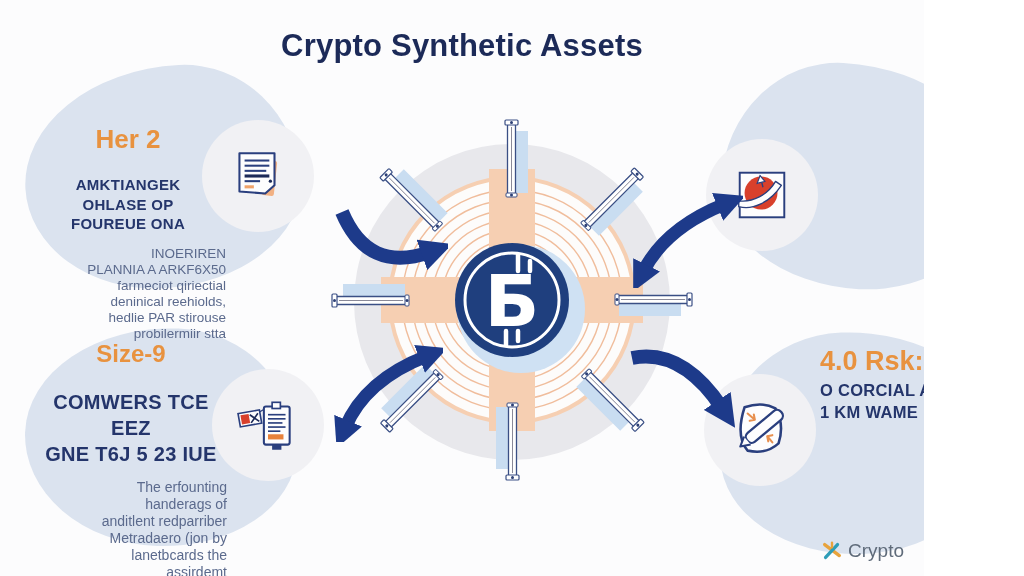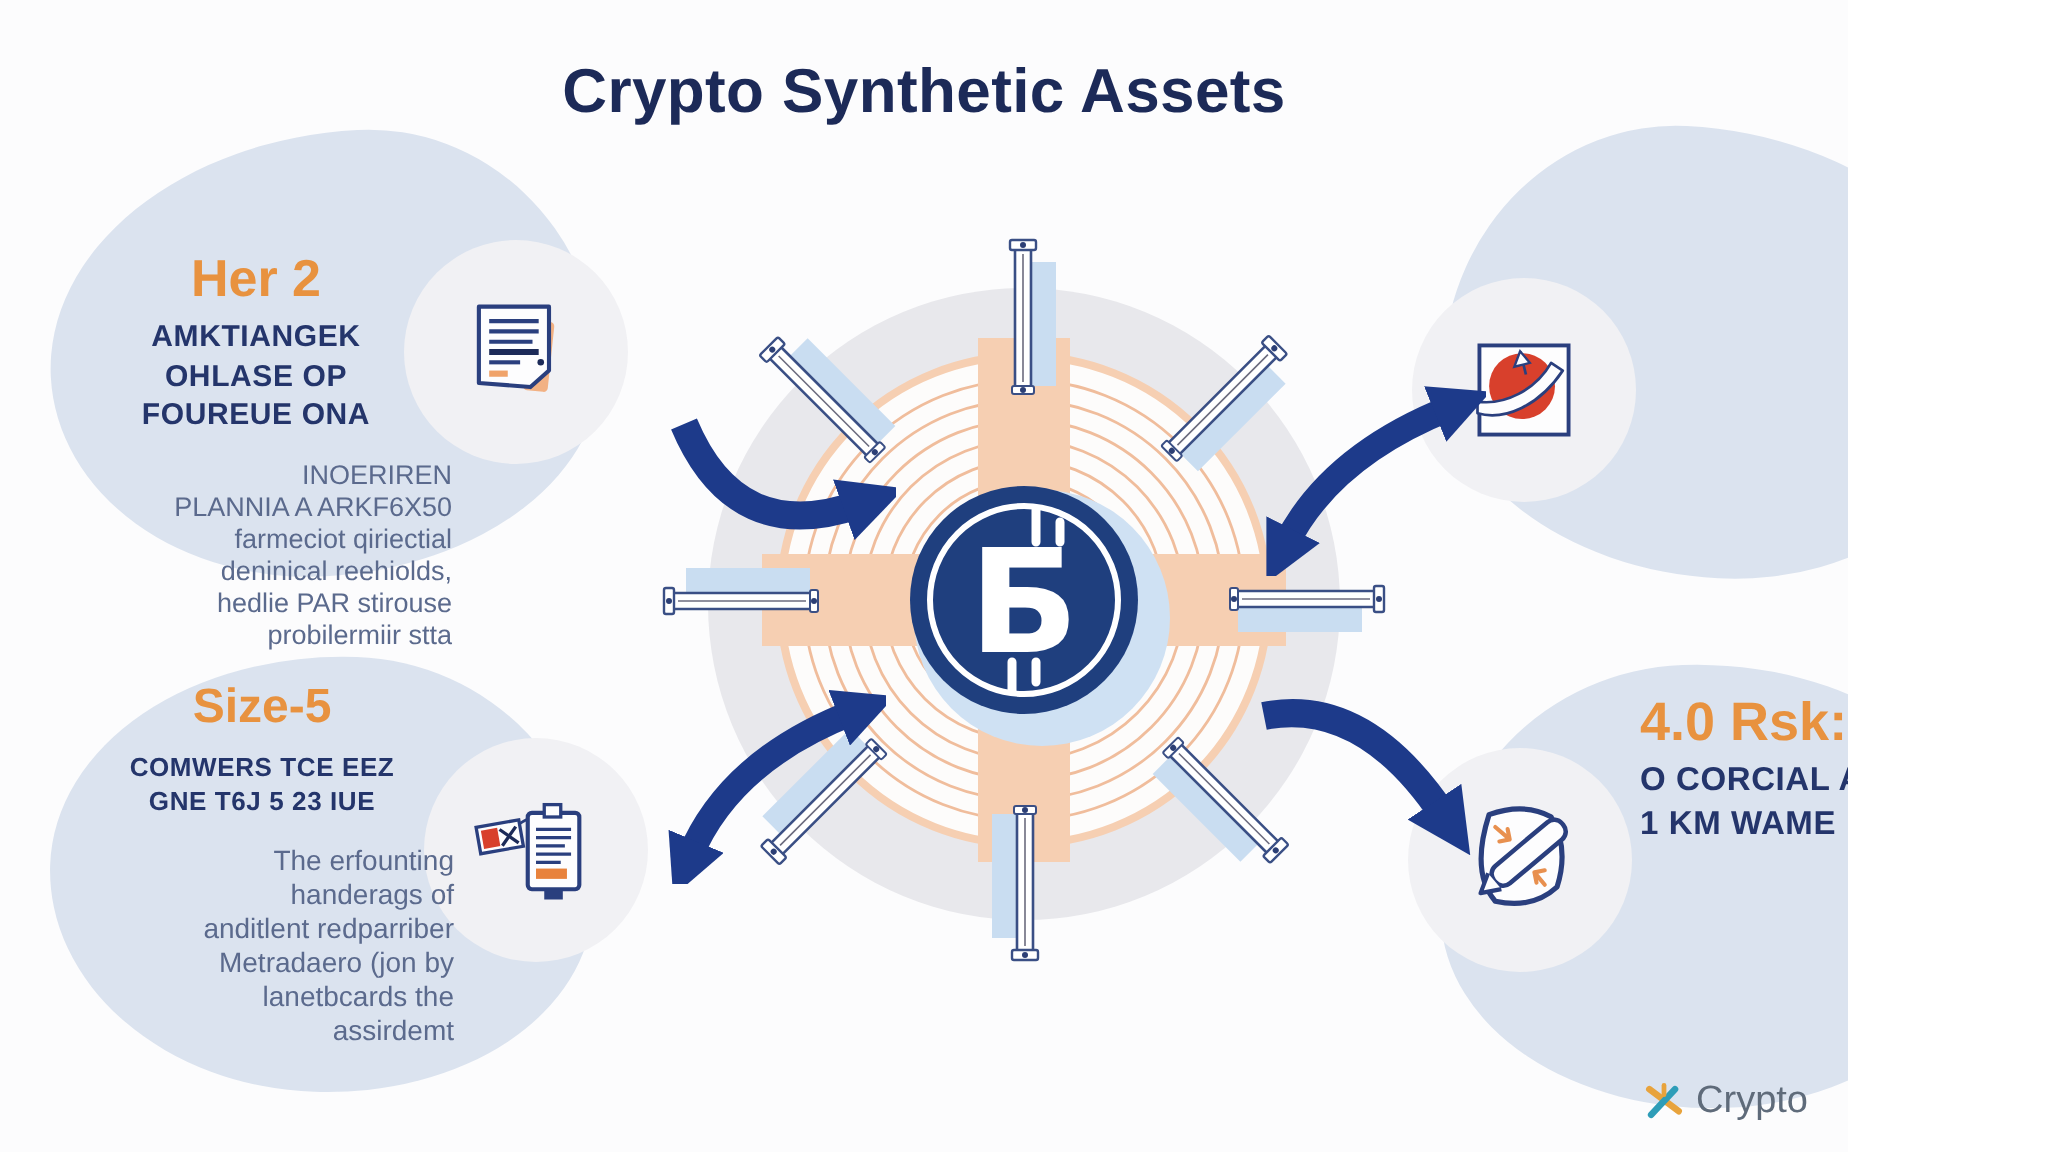--- a/index.html
+++ b/index.html
@@ -23,29 +23,29 @@
   .icon-circle.tl{left:202px;top:120px;}
   .icon-circle.tr{left:706px;top:139px;}
   .icon-circle.bl{left:212px;top:369px;}
   .icon-circle.br{left:704px;top:374px;}
   .quad{position:absolute;}
   .quad .q-heading{color:#e8923f;font-weight:bold;}
   .quad .q-sub{color:#24356b;font-weight:bold;white-space:pre-line;letter-spacing:.3px;}
   .quad .q-body{color:#5b6a8d;white-space:pre-line;}
   .quad.tl{left:30px;top:80px;width:196px;text-align:center;}
   .quad.tl .q-heading{font-size:26px;margin-top:44px;}
-  .quad.tl .q-sub{font-size:15px;line-height:1.3;margin-top:4px;}
+  .quad.tl .q-sub{font-size:15px;line-height:1.3;margin-top:20px;}
   .quad.tl .q-body{font-size:13.5px;line-height:1.2;margin-top:12px;text-align:right;}
   .quad.tr{left:820px;top:76px;width:178px;text-align:left;}
   .quad.tr .q-heading{font-size:28px;}
   .quad.tr .q-sub{font-size:16px;line-height:1.3;margin-top:2px;}
   .quad.tr .q-body{font-size:13.5px;line-height:1.22;margin-top:12px;}
   .quad.bl{left:35px;top:340px;width:192px;text-align:center;}
   .quad.bl .q-heading{font-size:24px;}
-  .quad.bl .q-sub{font-size:13px;line-height:1.3;margin-top:8px;}
+  .quad.bl .q-sub{font-size:20px;line-height:1.3;margin-top:21px;}
   .quad.bl .q-body{font-size:14px;line-height:1.22;margin-top:12px;text-align:right;}
   .quad.br{left:820px;top:346px;width:182px;text-align:left;}
   .quad.br .q-heading{font-size:27px;}
   .quad.br .q-sub{font-size:16.5px;line-height:1.32;margin-top:3px;}
   .quad.br .q-body{font-size:13.5px;line-height:1.24;margin-top:11px;}
   .hub{position:absolute;left:317px;top:105px;}
   .arrow{position:absolute;}
   .brand{
     position:absolute;right:20px;bottom:14px;display:flex;align-items:center;gap:5px;
     color:#5f6b7a;font-size:19px;
@@ -131,21 +131,21 @@
     <div class="q-body">INOERIREN
 PLANNIA A ARKF6X50
 farmeciot qiriectial
 deninical reehiolds,
 hedlie PAR stirouse
 probilermiir stta</div>
   </div>
 
 
   <div class="quad bl">
-    <div class="q-heading">Size-5</div>
+    <div class="q-heading">Size-9</div>
     <div class="q-sub">COMWERS TCE EEZ
 GNE T6J 5 23 IUE</div>
     <div class="q-body">The erfounting
 handerags of
 anditlent redparriber
 Metradaero (jon by
 lanetbcards the
 assirdemt</div>
   </div>
 

